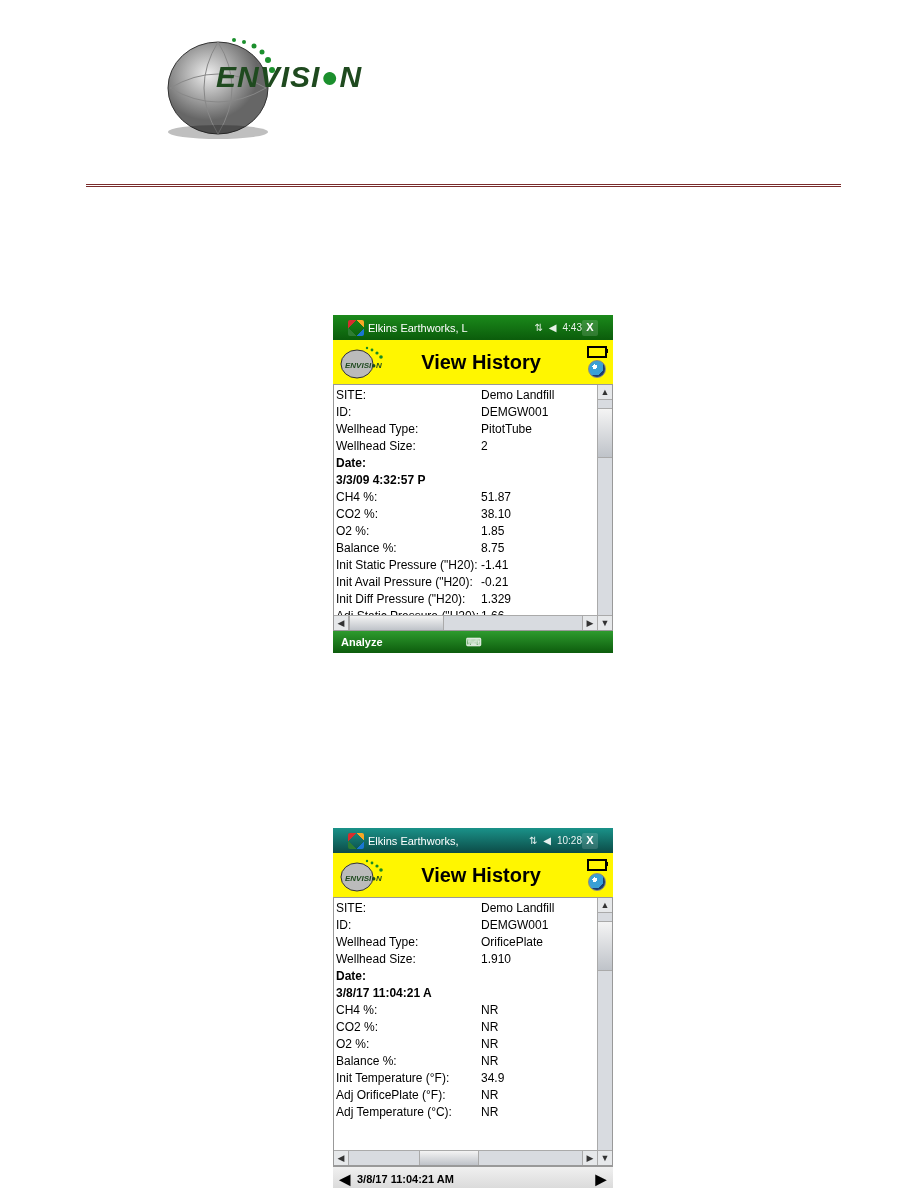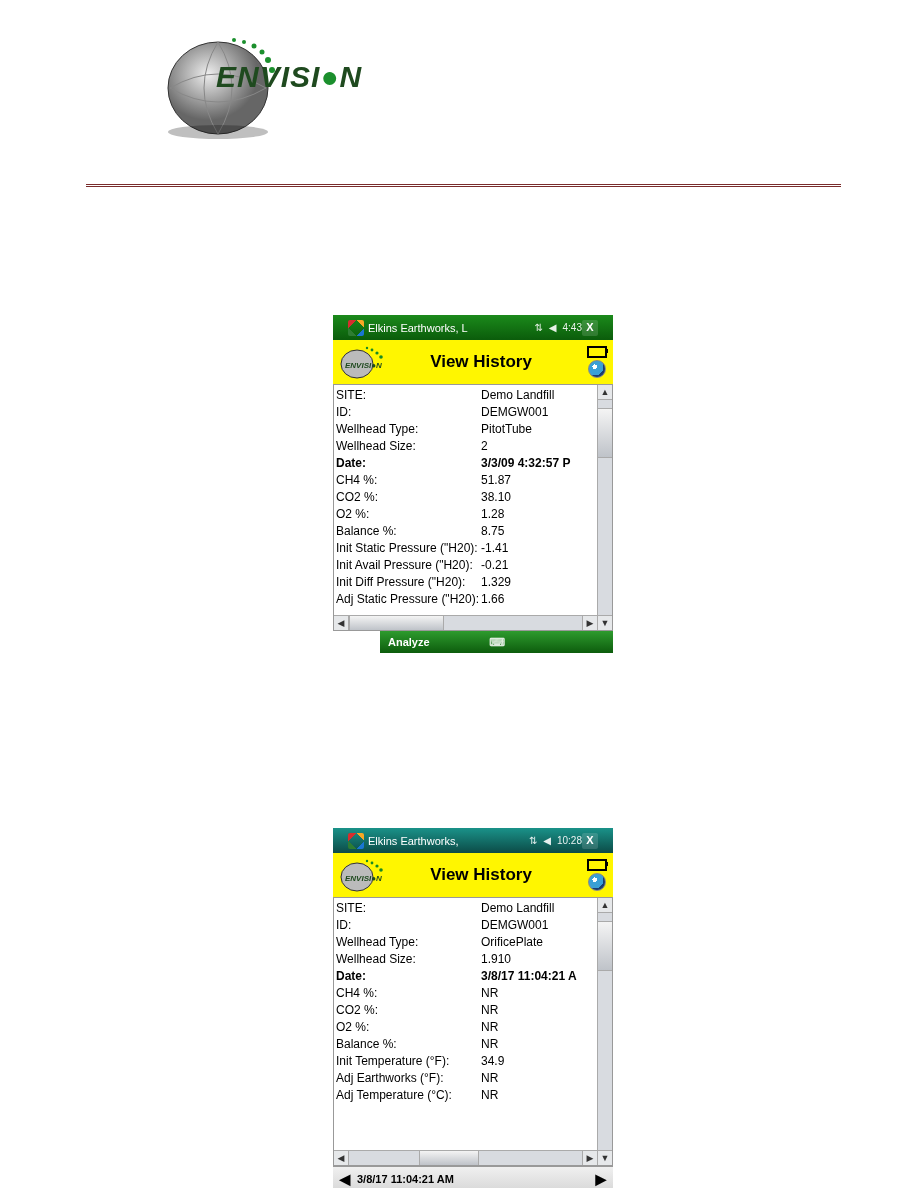--- a/index.html
+++ b/index.html
@@ -100,21 +100,21 @@
     border-bottom: 1px solid #999;
   }
   .appheader .mini-globe {
     width: 52px; height: 40px; position: relative;
   }
   .appheader .mini-globe svg { width: 52px; height: 40px; }
   .appheader .screen-title {
     flex: 1;
     text-align: center;
     font-weight: 900;
-    font-size: 17px;
+    font-size: 20px;
     font-family: "Trebuchet MS", Arial, sans-serif;
     margin-left: -16px;
   }
   .appheader .rcol {
     display: flex; flex-direction: column; align-items: center; gap: 2px;
   }
   .appheader .batt {
     width: 16px; height: 8px; border: 2px solid #000; position: relative;
   }
   .appheader .batt::after {
@@ -144,21 +144,21 @@
     position: absolute;
     top: 2px; left: 2px; right: 0; bottom: 0;
     font-family: Tahoma, Arial, sans-serif;
     font-size: 12px;
     color: #000;
     line-height: 17px;
   }
   .rows .row { display: flex; white-space: nowrap; }
   .rows .row .k { width: 145px; }
   .rows .row .v { flex: 1; }
-  .rows .row.bold { font-weight: bold; }
+  .rows .row.bold { font-weight: bold; flex-direction: column; }
   .vscroll {
     width: 14px;
     background: #cfd2d6;
     display: flex; flex-direction: column;
     border-left: 1px solid #aaa;
   }
   .vscroll .arr {
     height: 14px; text-align: center; font-size: 9px; line-height: 14px;
     background: #e6e8ea; border-bottom: 1px solid #aaa; color: #333;
   }
@@ -198,21 +198,20 @@
     width: 24px; text-align: center; font-size: 14px; cursor: pointer;
   }
   .datebar .dt { flex: 1; text-align: left; }
   .softbar {
     height: 22px;
     color: #fff;
     font-family: "Trebuchet MS", Arial, sans-serif;
     font-size: 11px; font-weight: bold;
     display: flex; align-items: center;
     padding: 0 8px;
-    margin-left: 47px;
   }
   .d1 .softbar { background: linear-gradient(#2e9b2e, #0d5c0d); }
   .softbar .kbd {
     flex: 1; text-align: center; opacity: .85;
   }
   .watermark {
     position: absolute;
     top: 300px;
     left: 100px;
     width: 720px;
@@ -323,21 +322,21 @@
             <div class="row">
               <span class="k">CH4 %:</span>
               <span class="v">51.87</span>
             </div>
             <div class="row">
               <span class="k">CO2 %:</span>
               <span class="v">38.10</span>
             </div>
             <div class="row">
               <span class="k">O2 %:</span>
-              <span class="v">1.28</span>
+              <span class="v">1.85</span>
             </div>
             <div class="row">
               <span class="k">Balance %:</span>
               <span class="v">8.75</span>
             </div>
             <div class="row">
               <span class="k">Init Static Pressure ("H20):</span>
               <span class="v">-1.41</span>
             </div>
             <div class="row">
@@ -443,21 +442,21 @@
             </div>
             <div class="row">
               <span class="k">Balance %:</span>
               <span class="v">NR</span>
             </div>
             <div class="row">
               <span class="k">Init Temperature (°F):</span>
               <span class="v">34.9</span>
             </div>
             <div class="row">
-              <span class="k">Adj Earthworks (°F):</span>
+              <span class="k">Adj OrificePlate (°F):</span>
               <span class="v">NR</span>
             </div>
             <div class="row">
               <span class="k">Adj Temperature (°C):</span>
               <span class="v">NR</span>
             </div>
           </div>
         <div class="hscroll" style="position:absolute;bottom:0;left:0;right:0;">
           <div class="arr">◀</div>
           <div class="track">

